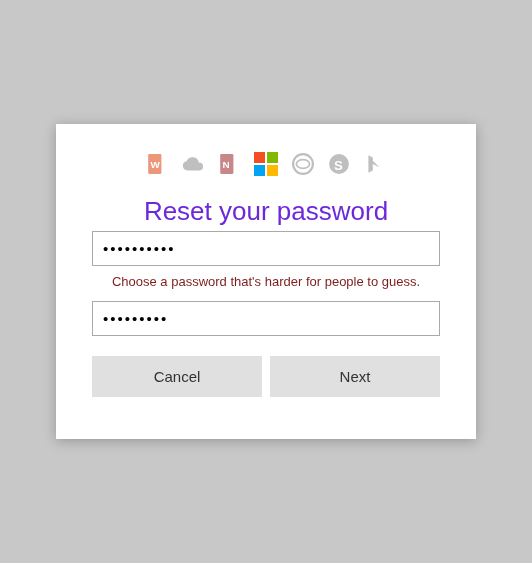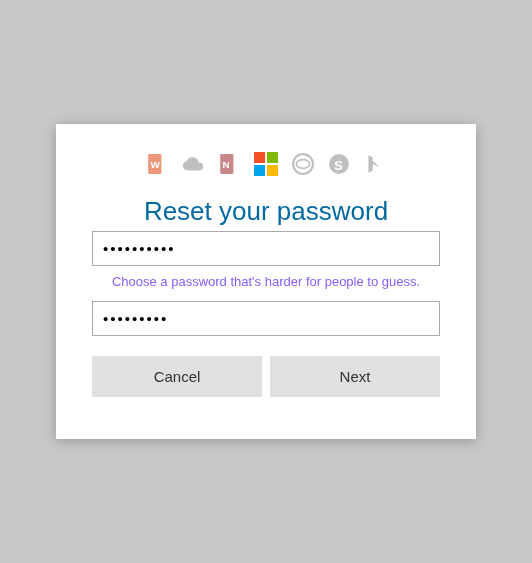--- a/index.html
+++ b/index.html
@@ -59,21 +59,21 @@
 
     .ms-logo-red { background: #f25022; }
     .ms-logo-green { background: #7fba00; }
     .ms-logo-blue { background: #00a4ef; }
     .ms-logo-yellow { background: #ffb900; }
 
     .page-title {
       text-align: center;
       font-size: 26px;
       font-weight: 300;
-      color: #0369a1;
+      color: #6d28d9;
       margin-bottom: 4px;
     }
 
     .form-group {
       margin-bottom: 8px;
     }
 
     .password-input {
       width: 100%;
       padding: 8px 10px;
@@ -84,21 +84,21 @@
     }
 
     .hint-text {
       text-align: center;
       font-size: 13px;
       color: #555;
       margin: 6px 0 8px 0;
     }
 
     .error-text {
-      color: #8b5cf6;
+      color: #7f1d1d;
       font-size: 13px;
       margin-bottom: 12px;
       text-align: center;
     }
 
     .confirm-group {
       margin-bottom: 20px;
     }
 
     .button-row {

